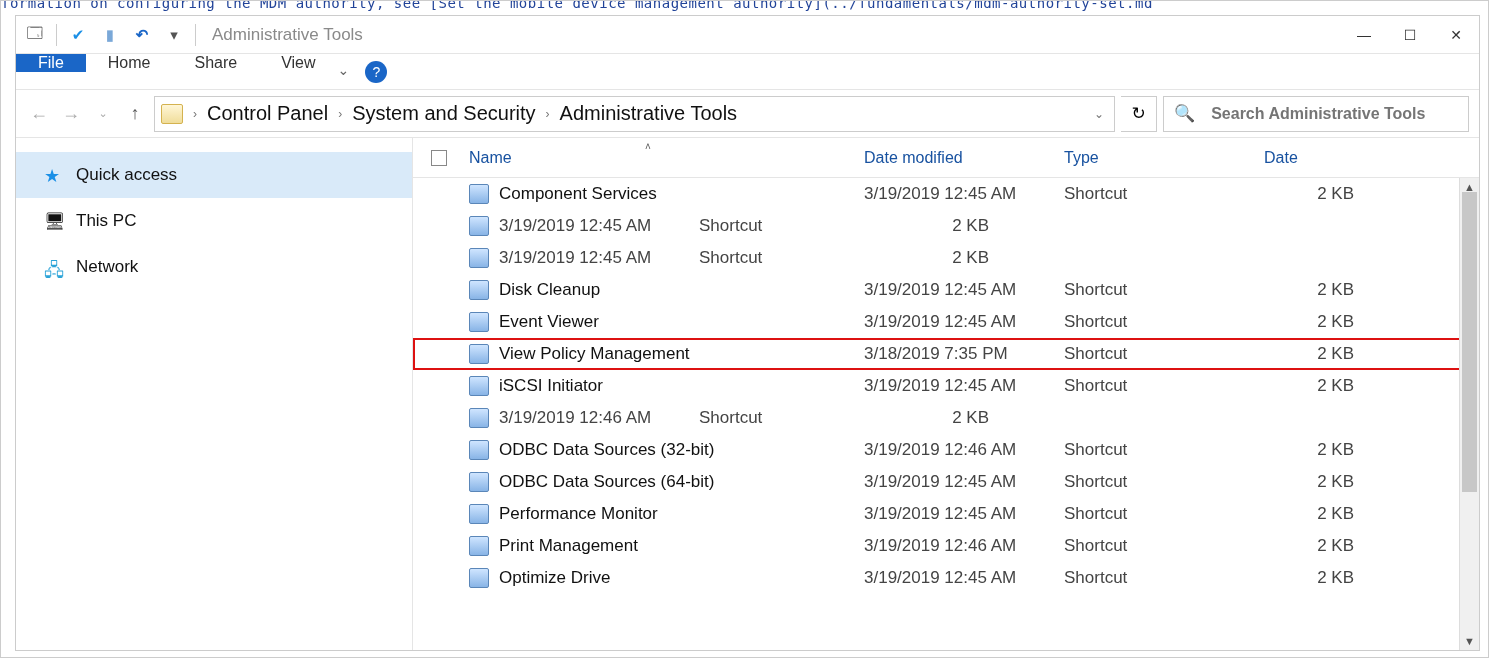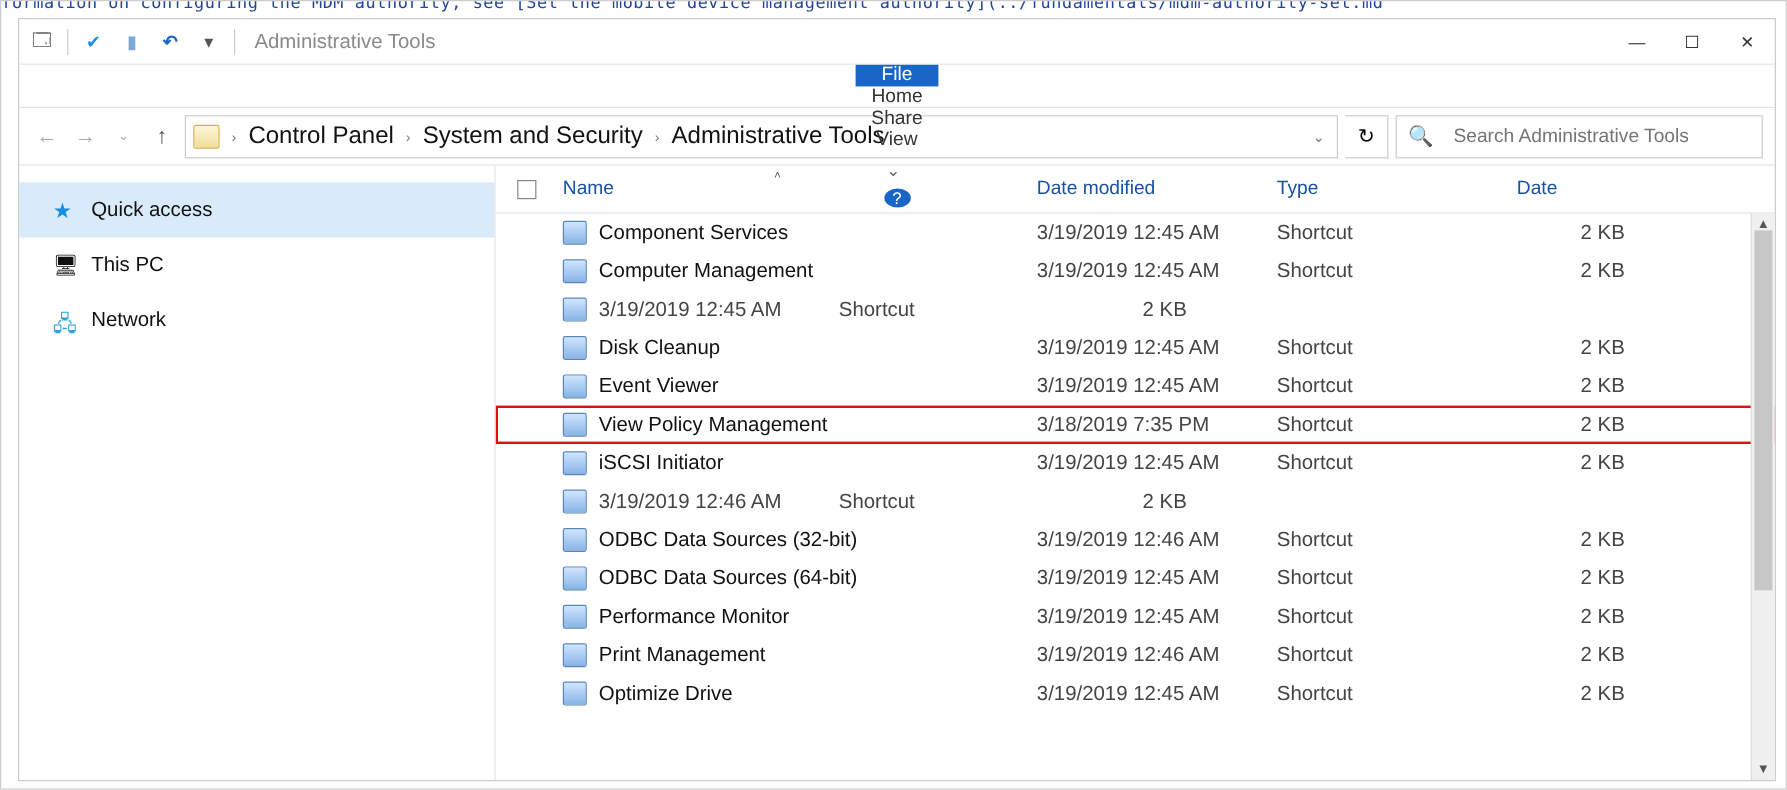--- a/index.html
+++ b/index.html
@@ -10,37 +10,37 @@
   .titlebar { height:38px; display:flex; align-items:center; border-bottom:1px solid #e5e5e5;}
   .qat { display:flex; align-items:center; gap:10px; padding:0 8px;}
   .qat .ic { width:22px; height:22px; display:flex; align-items:center; justify-content:center; font-size:15px;}
   .qat .sep { width:1px; height:22px; background:#ccc;}
   .undo { color:#1a66c7; font-size:22px; font-weight:bold;}
   .caret { font-size:10px; color:#555;}
   .wtitle { color:#8a8a8a; font-size:17px; margin-left:8px;}
   .wctrls { margin-left:auto; display:flex;}
   .wctrls div { width:46px; height:30px; display:flex; align-items:center; justify-content:center; color:#333; font-size:14px;}
   
-  .ribbon { height:36px; display:flex; align-items:center; border-bottom:1px solid #e5e5e5; position:relative;flex-direction:column;}
+  .ribbon { height:36px; display:flex; align-items:flex-start; border-bottom:1px solid #e5e5e5; position:relative;}
   .ribbon .tab { padding:0 22px; display:flex; align-items:center; font-size:16px; color:#333;}
   .ribbon .file { background:#1a66c7; color:#fff; padding:0 22px;}
   .ribbon .help { margin-left:auto; width:22px; height:22px; border-radius:50%; background:#1a66c7; color:#fff; display:flex; align-items:center; justify-content:center; margin:7px 10px; font-size:14px;}
   .ribbon .expand { color:#666; font-size:14px; margin:8px 6px 0 0;}
   
   .addr { height:48px; display:flex; align-items:center; gap:6px; padding:0 10px; border-bottom:1px solid #e5e5e5;}
   .navarrow { width:26px; height:26px; display:flex; align-items:center; justify-content:center; color:#aaa; font-size:18px;}
   .navarrow.dark{color:#555;}
   .addrbox { flex:1; height:36px; border:1px solid #ccc; display:flex; align-items:center; padding:0 6px; gap:4px;}
   .addrbox .seg { color:#111; font-size:20px; padding:1px 2px;}
   .addrbox .gt { color:#777; font-size:12px; padding:0 4px;}
   .addrbox .foldic{width:22px;height:20px;background:linear-gradient(#fff6d6,#f0dd9a);border:1px solid #d4b24f;border-radius:2px;margin-right:2px;}
   .addrbox .spacer{flex:1;}
   .refresh { width:36px; height:36px; border:1px solid #ccc; border-left:none; display:flex; align-items:center; justify-content:center; font-size:17px;}
   .searchbox { width:306px; height:36px; border:1px solid #ccc; display:flex; align-items:center; padding:0 10px; gap:14px;}
-  .searchbox input { border:none; outline:none; flex:1; font-size:16px; color:#333; background:transparent;}
+  .searchbox input { border:none; outline:none; flex:1; font-size:16px; color:#333; background:transparent;font-weight:bold;}
   .searchbox .sic { color:#888; font-size:17px;}
   
   .body { flex:1; display:flex; min-height:0;}
   .nav { width:397px; border-right:1px solid #e5e5e5; padding-top:14px;}
   .navitem { height:46px; display:flex; align-items:center; gap:12px; padding-left:28px; font-size:17px; color:#111;}
   .navitem.sel { background:#d9eaf9;}
   .niicon { width:20px; height:20px; display:inline-block;}
   .star{color:#1a8fe6;font-size:18px;}"
   .pc{color:#245; font-size:16px;}
   .net{color:#2aa3d8;font-size:18px;}
@@ -157,21 +157,20 @@
       <div class="rows" id="rows">
           <div class="row">
             <span class="ric"></span>
             <span class="rname">Component Services</span>
             <span class="rdate">3/19/2019 12:45 AM</span>
             <span class="rtype">Shortcut</span>
             <span class="rsize">2 KB</span>
           </div>
           <div class="row">
             <span class="ric"></span>
-            <span class="rname">Computer Management</span>
             <span class="rdate">3/19/2019 12:45 AM</span>
             <span class="rtype">Shortcut</span>
             <span class="rsize">2 KB</span>
           </div>
           <div class="row">
             <span class="ric"></span>
             <span class="rdate">3/19/2019 12:45 AM</span>
             <span class="rtype">Shortcut</span>
             <span class="rsize">2 KB</span>
           </div>

